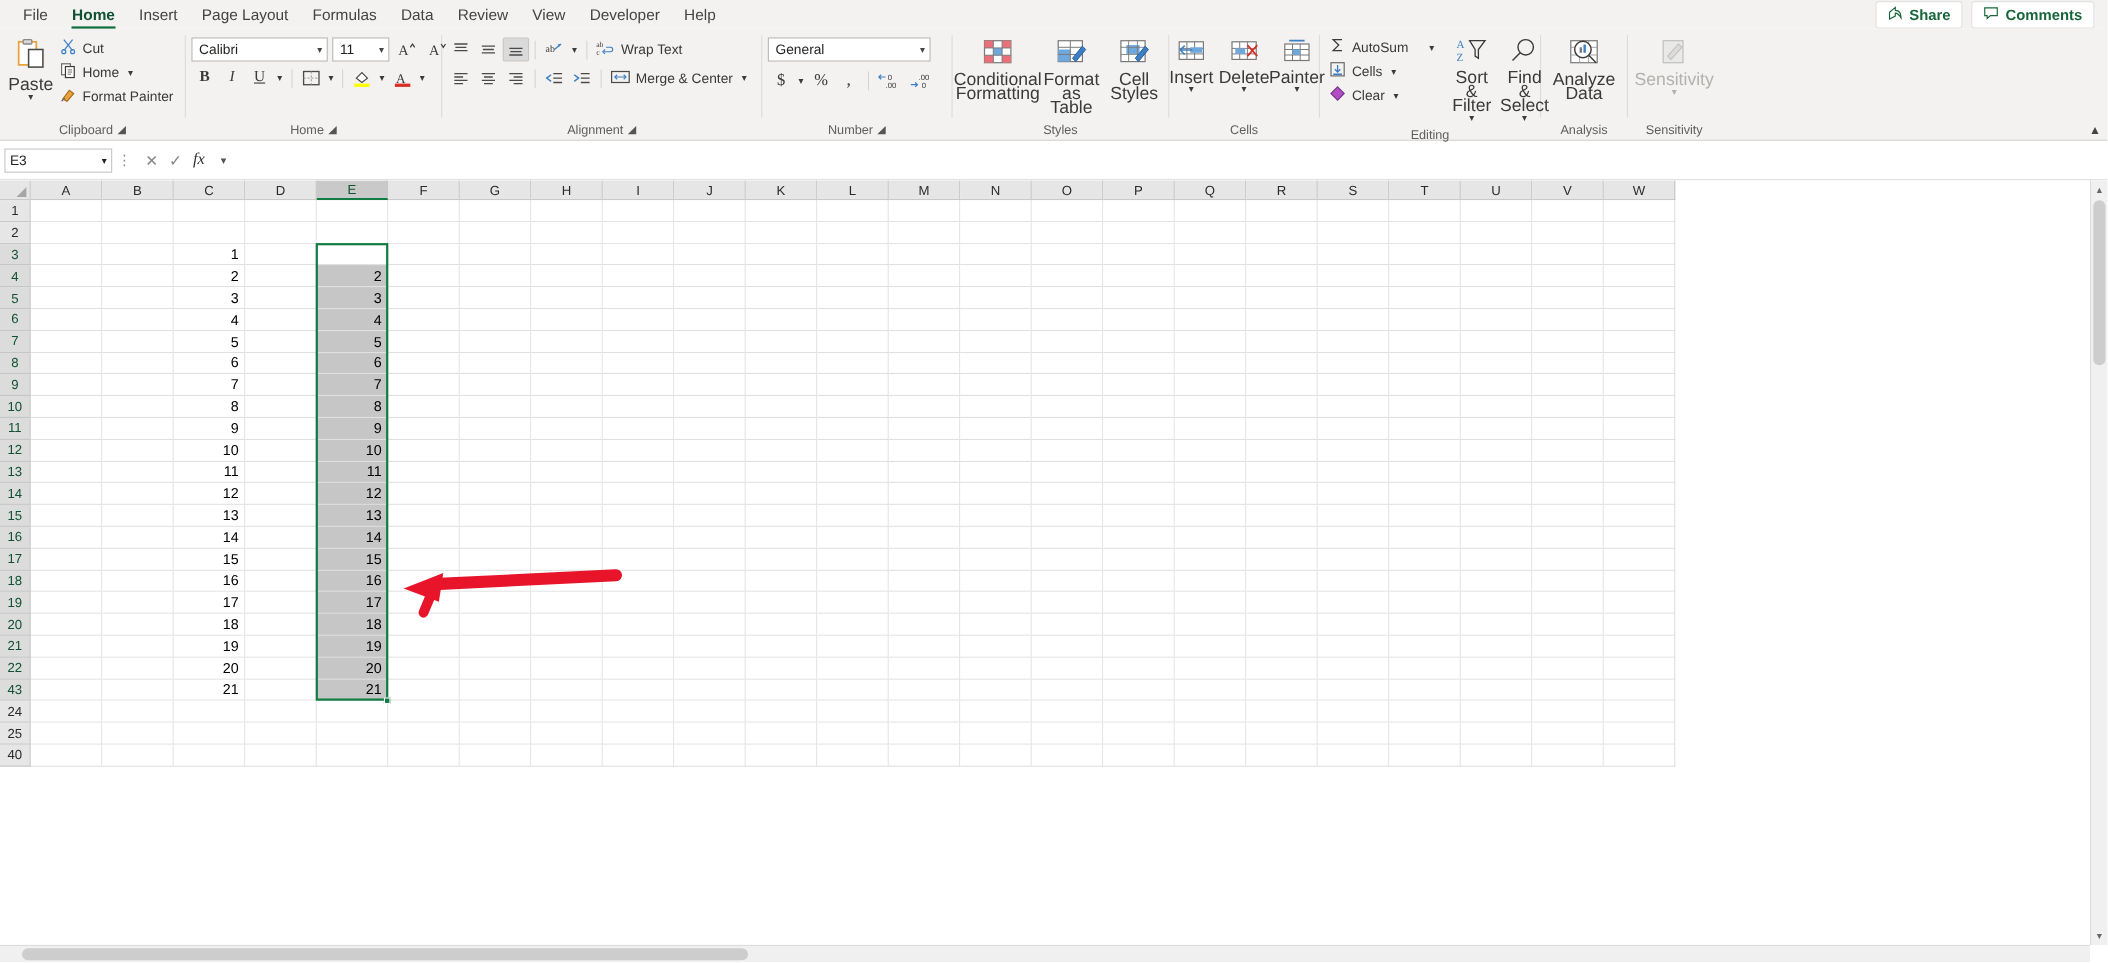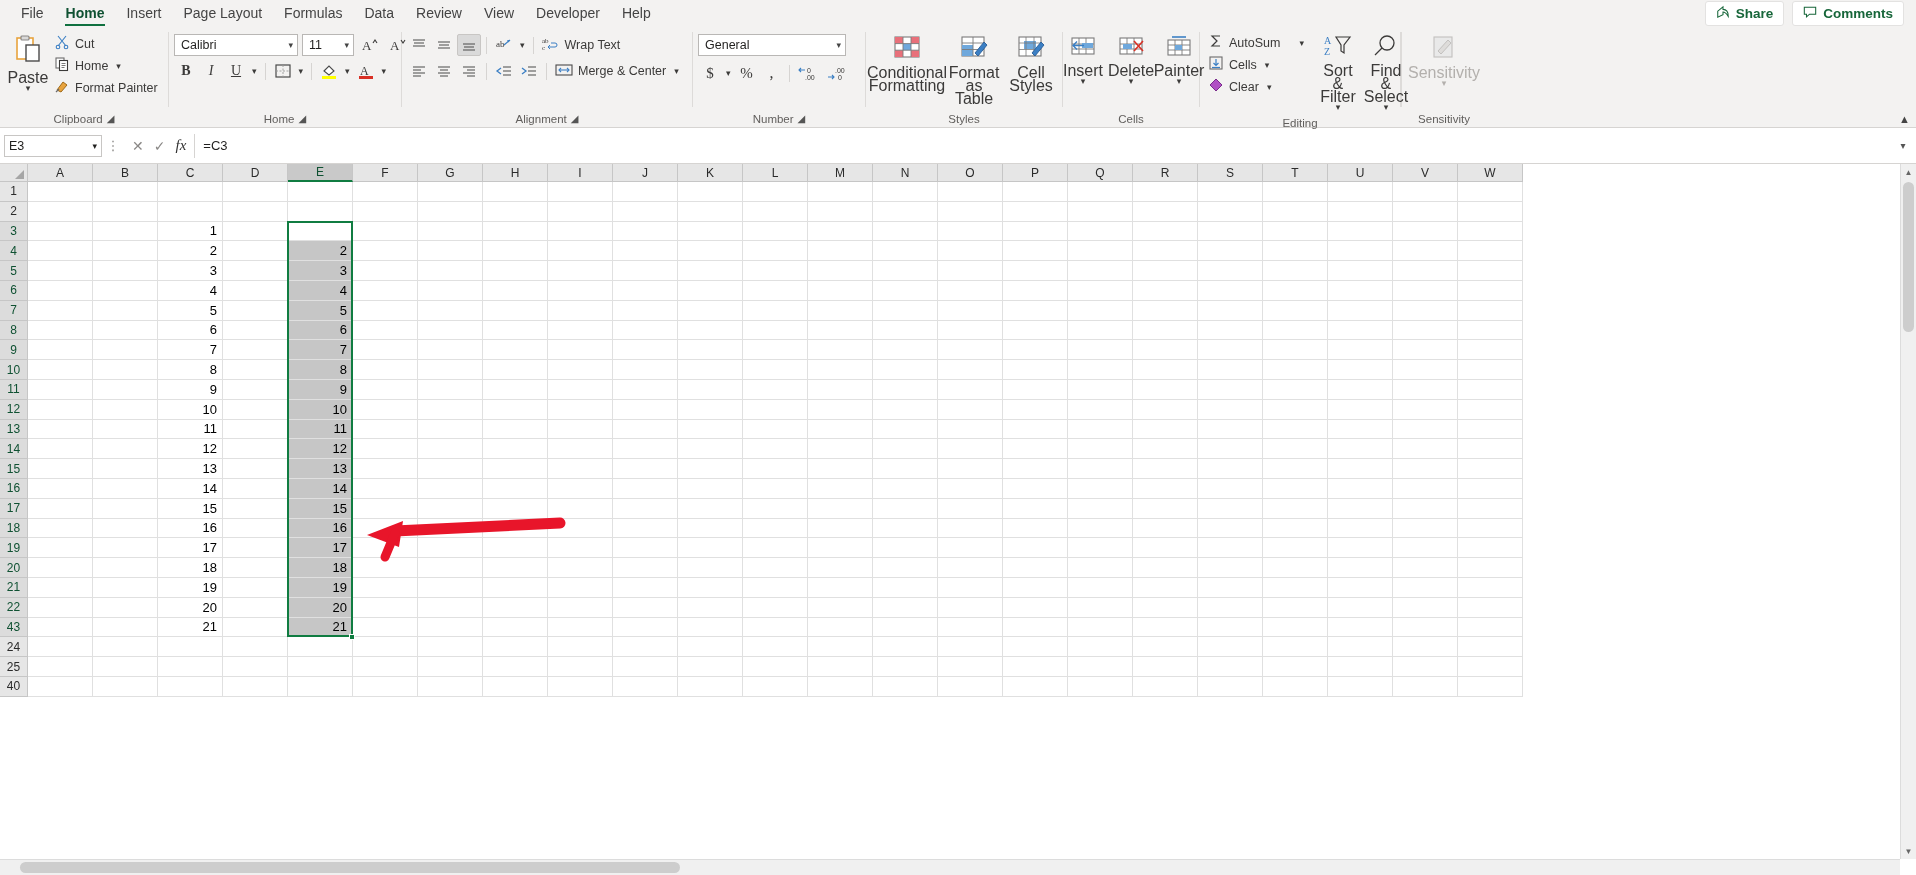--- a/index.html
+++ b/index.html
@@ -599,20 +599,40 @@
         <span class="lbl">Find &amp; Select</span>
         <span class="caret">▾</span>
       </div>
     </div>
     <div class="group-label">
       <span>Editing</span>
     </div>
   </div>
   <div class="gsep"></div>
 
+  <div class="group" style="width:78px">
+    <div class="group-body" style="justify-content:center; padding-top:4px;">
+      <div class="bigbtn">
+        <span>
+          <svg width="30" height="26" viewBox="0 0 30 26">
+            <rect x="3" y="2" width="24" height="20" fill="#fff" stroke="#7a7a7a" stroke-width="1.1"></rect>
+            <path d="M3 8h24 M3 15h24 M11 2v20 M19 2v20" stroke="#9a9a9a" stroke-width="0.8"></path>
+            <circle cx="14" cy="10" r="7.5" fill="#fff" stroke="#3b3a39" stroke-width="1.3"></circle>
+            <rect x="11" y="8" width="2.2" height="5" fill="#7a7a7a"></rect>
+            <rect x="14.5" y="5.5" width="2.2" height="7.5" fill="#3b7fc4"></rect>
+            <path d="M19.5 15.5 L26 22" stroke="#3b3a39" stroke-width="1.3"></path>
+          </svg>
+        </span>
+        <span class="lbl">Analyze Data</span>
+      </div>
+    </div>
+    <div class="group-label">
+      <span>Analysis</span>
+    </div>
+  </div>
   <div class="gsep"></div>
 
   <div class="group" style="width:84px">
     <div class="group-body" style="justify-content:center; padding-top:4px;">
       <div class="bigbtn disabled">
         <span>
           <svg width="30" height="26" viewBox="0 0 30 26">
             <rect x="5" y="2" width="18" height="20" fill="#e9e9e9" stroke="#c2c0be" stroke-width="1.1"></rect>
             <path d="M9 16 L19 5 L22 8 L12 19 Z" fill="#dedcda" stroke="#c2c0be" stroke-width="1"></path>
           </svg>
@@ -633,23 +653,20 @@
   <div class="namebox">
     <span class="nv">E3</span>
     <span class="nc">▾</span>
   </div>
   <div class="fb-dots">⋮</div>
   <div class="fb-icons">
     <span class="fb-ic">✕</span>
     <span class="fb-ic">✓</span>
     <span class="fb-ic fb-fx">fx</span>
   </div>
-  <div class="fb-input">
-    <span>=C3</span>
-  </div>
   <div class="fb-expand">▾</div>
 </div>
 
 <div class="gridwrap">
   <div class="corner"></div>
   <div class="colhead" id="colhead">
       <div class="ch" style="width: 65px;">
         <span>A</span>
       </div>
       <div class="ch" style="width: 65px;">

